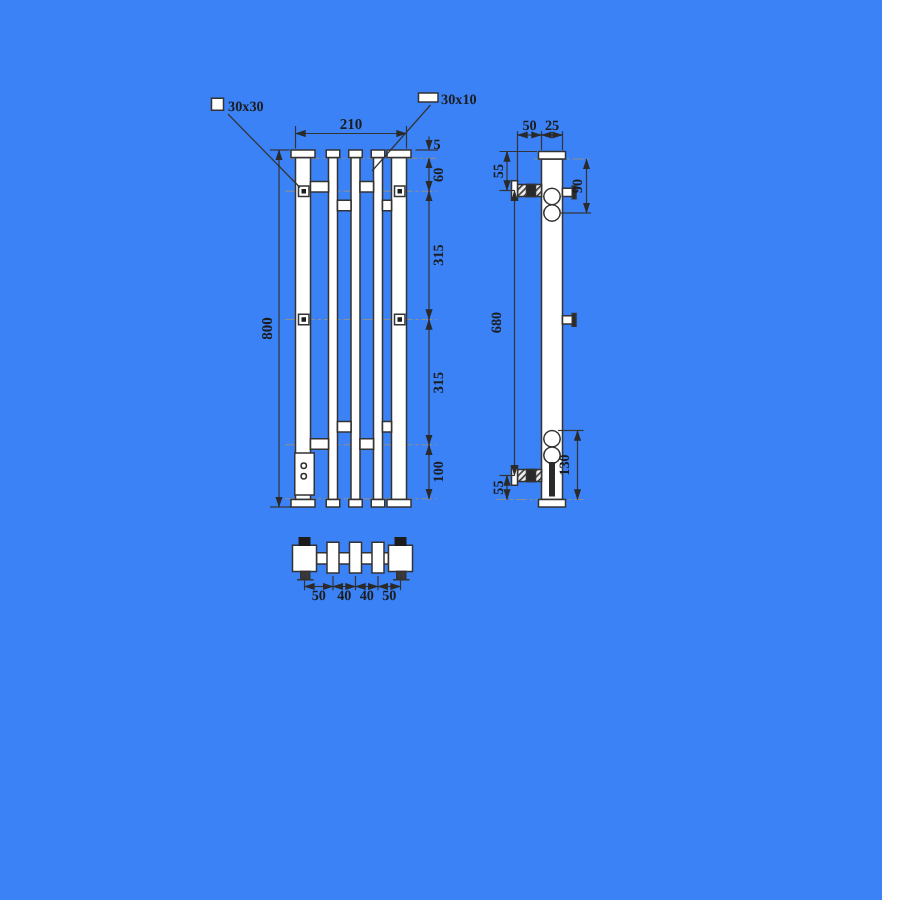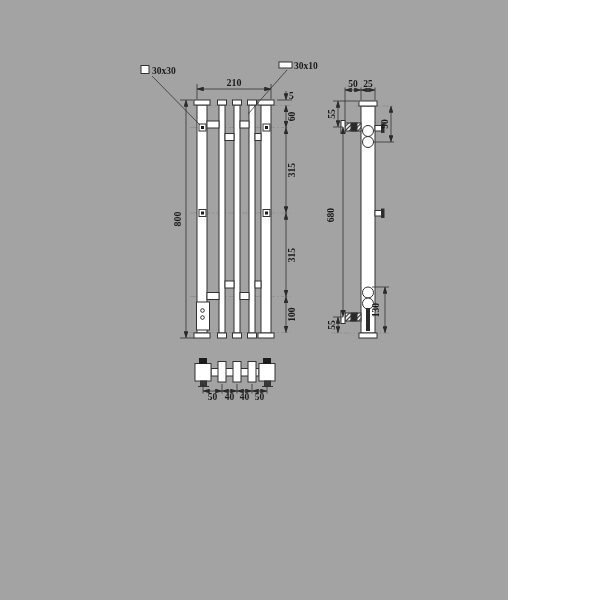--- a/index.html
+++ b/index.html
@@ -1,16 +1,16 @@
 <!DOCTYPE html>
 <html><head>
 <meta charset="utf-8">
 <style>
   html,body{margin:0;padding:0;background:#ffffff;}
-  .canvas{position:relative;width:508px;height:600px;background:#a3a3a3;overflow:hidden;
+  .canvas{position:relative;width:588px;height:600px;background:#3b82f6;overflow:hidden;
           font-family:"Liberation Serif", serif;}
   svg{position:absolute;inset:0;}
   text{font-family:"Liberation Serif", serif;font-weight:bold;fill:#1c1c1c;}
   .dim{font-size:9.5px;}
   .dimbig{font-size:10px;}
   .lbl{font-size:9.5px;}
 </style>
 </head>
 <body>
 

